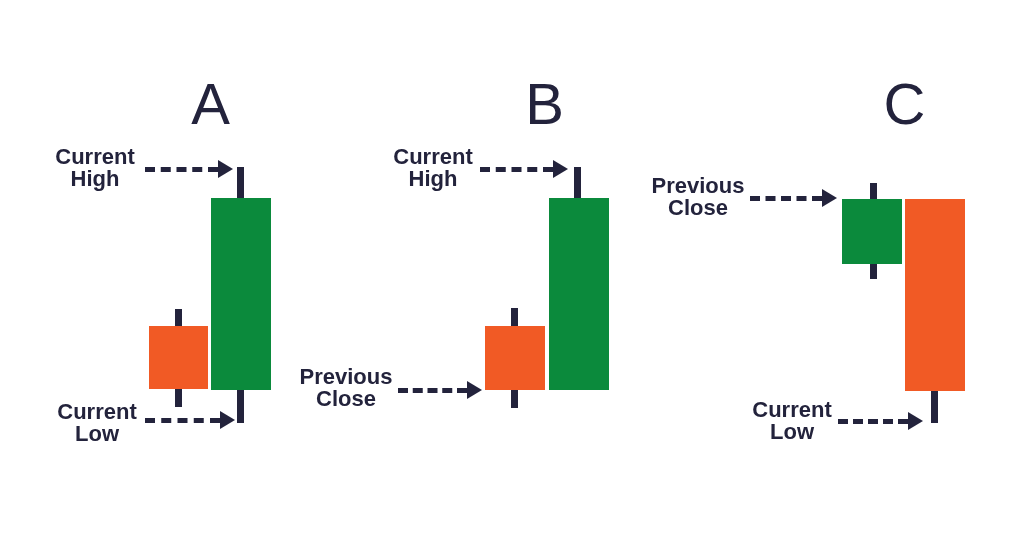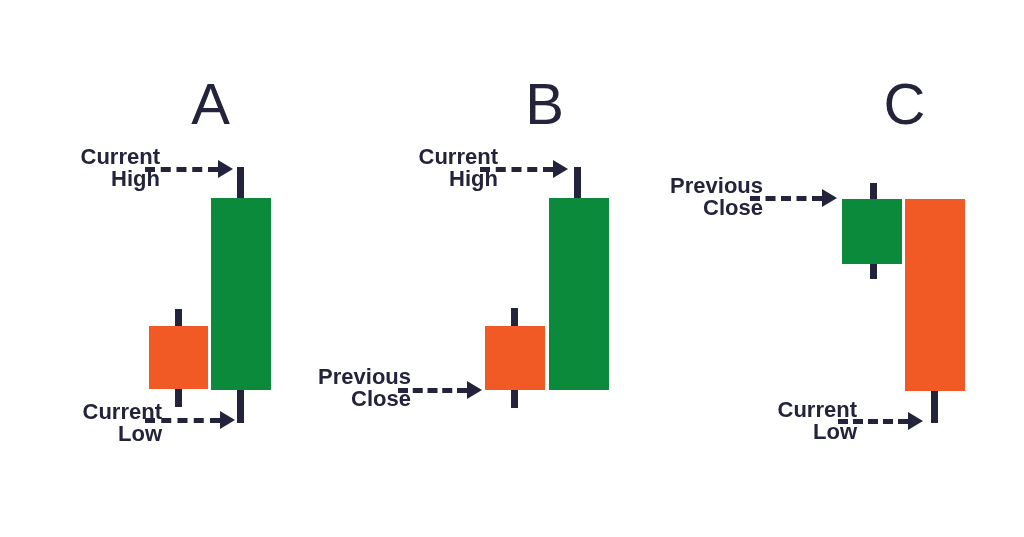--- a/index.html
+++ b/index.html
@@ -17,21 +17,21 @@
     width: 120px;
     text-align: center;
     font-size: 58px;
     font-weight: 500;
     letter-spacing: 1px;
     color: #23233c;
   }
   .anno {
     position: absolute;
     width: 130px;
-    text-align: right;
+    text-align: center;
     font-size: 22px;
     line-height: 22px;
     font-weight: 600;
     color: #23233c;
   }
   .arrow {
     position: absolute;
     display: flex;
     align-items: center;
     height: 18px;

